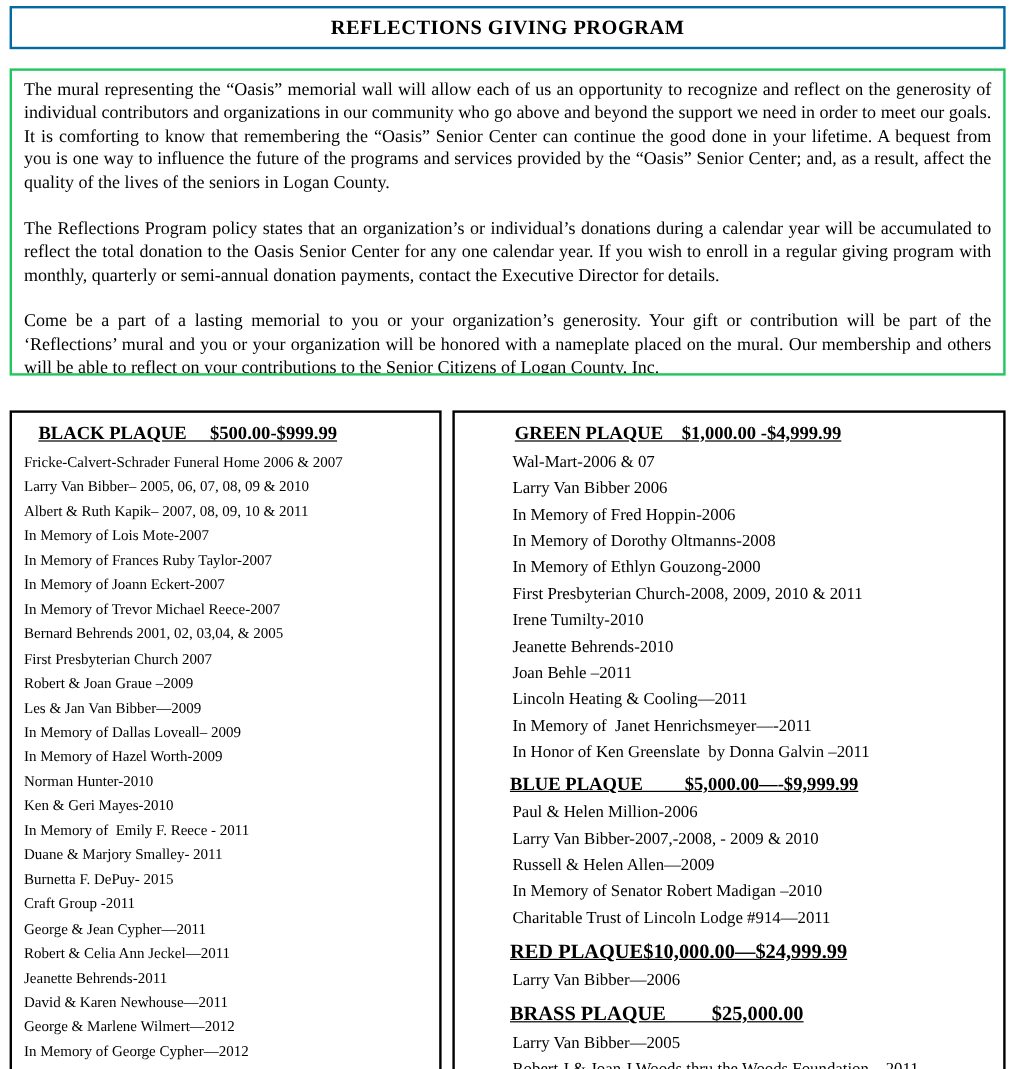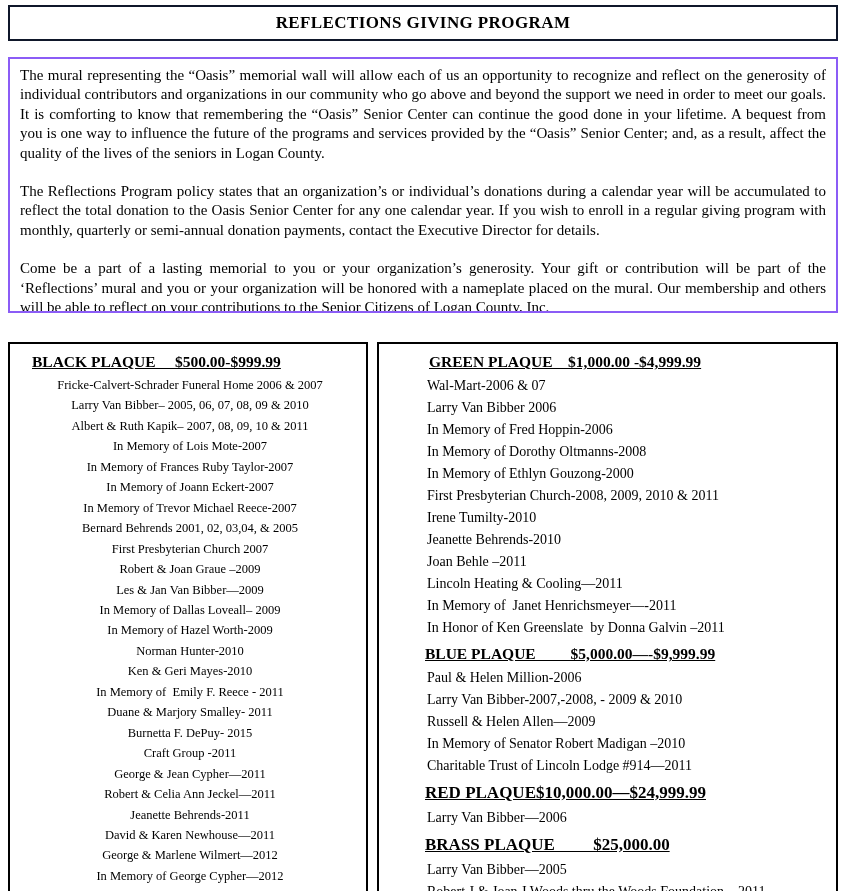--- a/index.html
+++ b/index.html
@@ -7,30 +7,30 @@
   body {
     width: 846px; height: 891px;
     font-family: "Liberation Serif", serif;
     color: #000;
     position: relative;
   }
   .page { position: relative; width: 846px; height: 891px; background: #fff; }
 
   .title-box {
     position: absolute; left: 8px; top: 5px; width: 830px; height: 36px;
-    border: 2px solid #0f172a;
+    border: 2px solid #0369a1;
     display: flex; align-items: center; justify-content: center;
   }
   .title {
     font-weight: bold; font-size: 17px; letter-spacing: 0.4px;
   }
 
   .intro-box {
     position: absolute; left: 8px; top: 57px; width: 830px; height: 256px;
-    border: 2px solid #8b5cf6;
+    border: 2px solid #22c55e;
     padding: 7px 10px 6px 10px;
     font-size: 15px; line-height: 19.4px;
     text-align: justify;
     overflow: hidden;
   }
   .intro-box p { margin: 0 0 19px 0; }
   .intro-box p:last-child { margin-bottom: 0; }
 
   .col-box {
     position: absolute; top: 322px; height: 565px;
@@ -57,21 +57,21 @@
   #right-column .section:nth-child(2) .section-heading,
   #right-column .section:nth-child(3) .section-heading,
   #right-column .section:nth-child(4) .section-heading { margin-top: 3px; }
   #right-column .section:nth-child(3) .section-heading,
   #right-column .section:nth-child(4) .section-heading { font-size: 17px; line-height: 25px; }
 
   .donor-item {
     white-space: pre-wrap;
     overflow: hidden;
   }
-  #left-column .donor-item  { font-size: 12.5px; line-height: 20.45px; padding-left: 2px; text-align: center; }
+  #left-column .donor-item  { font-size: 12.5px; line-height: 20.45px; padding-left: 2px; }
   #right-column .donor-item { font-size: 14px;   line-height: 22px;    padding-left: 4px; }
 </style>
 </head>
 <body>
 
 <div class="page">
 
   <div class="title-box">
     <span class="title">REFLECTIONS GIVING PROGRAM</span>
   </div>

